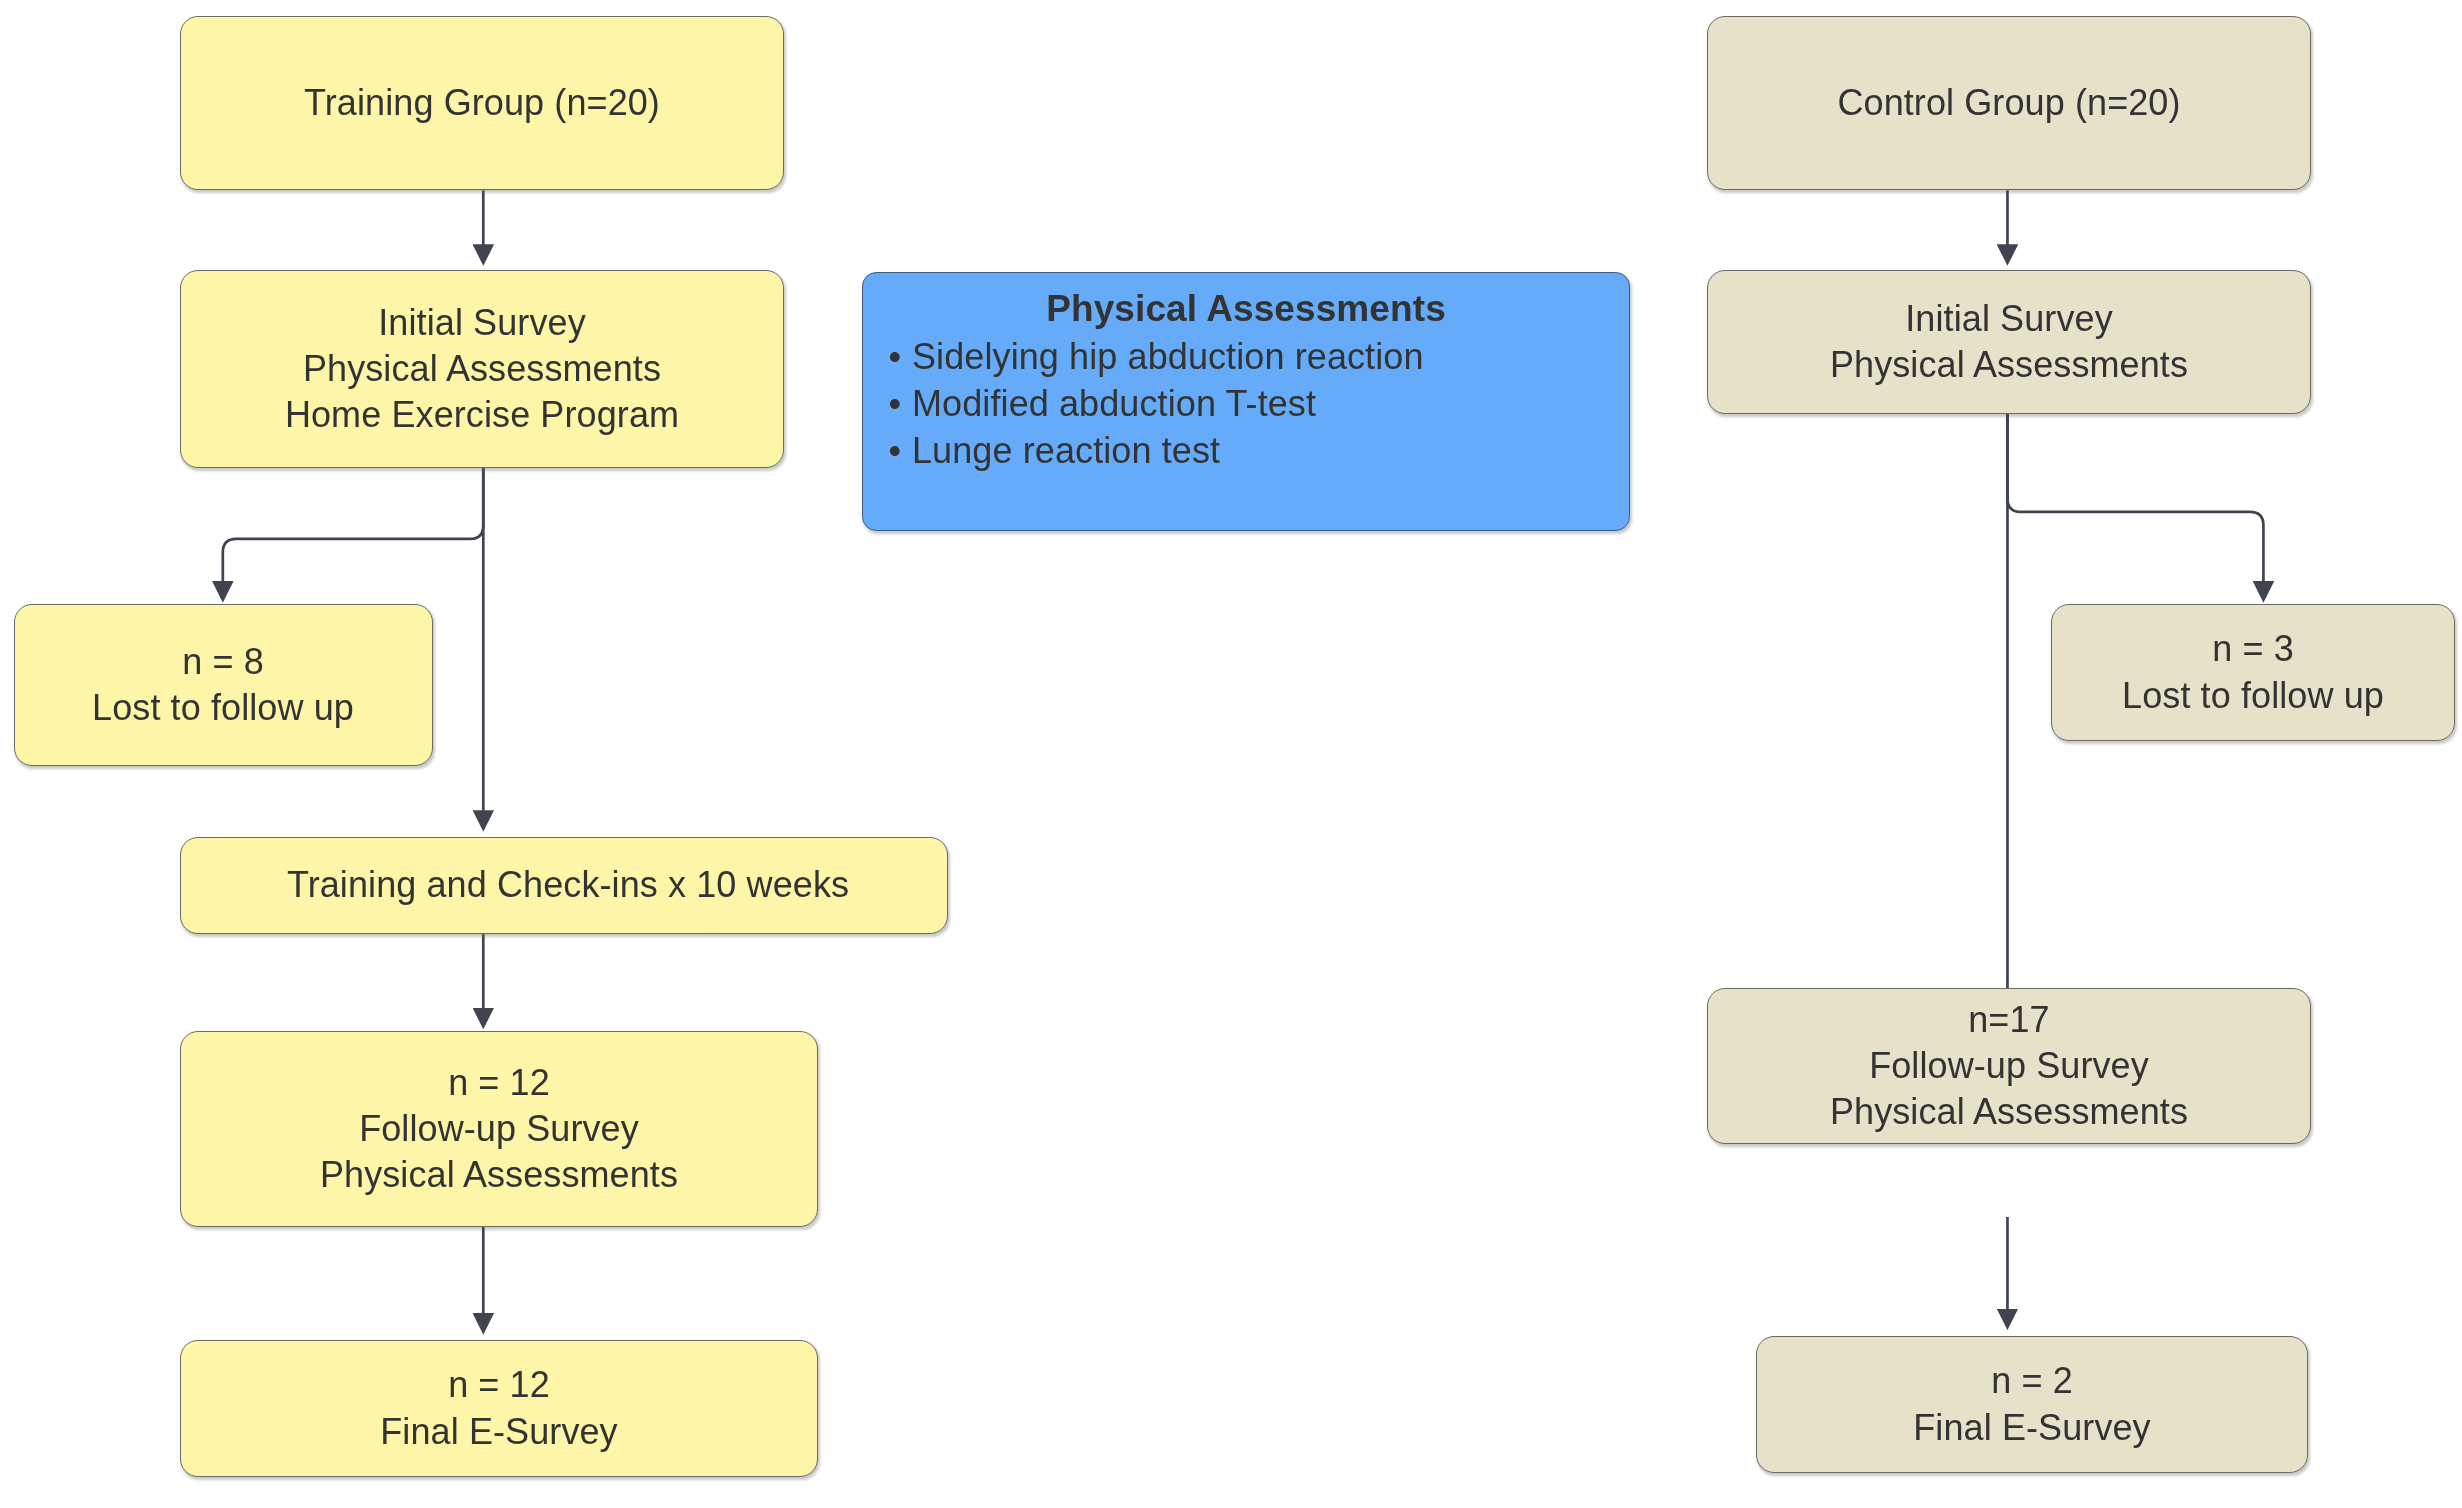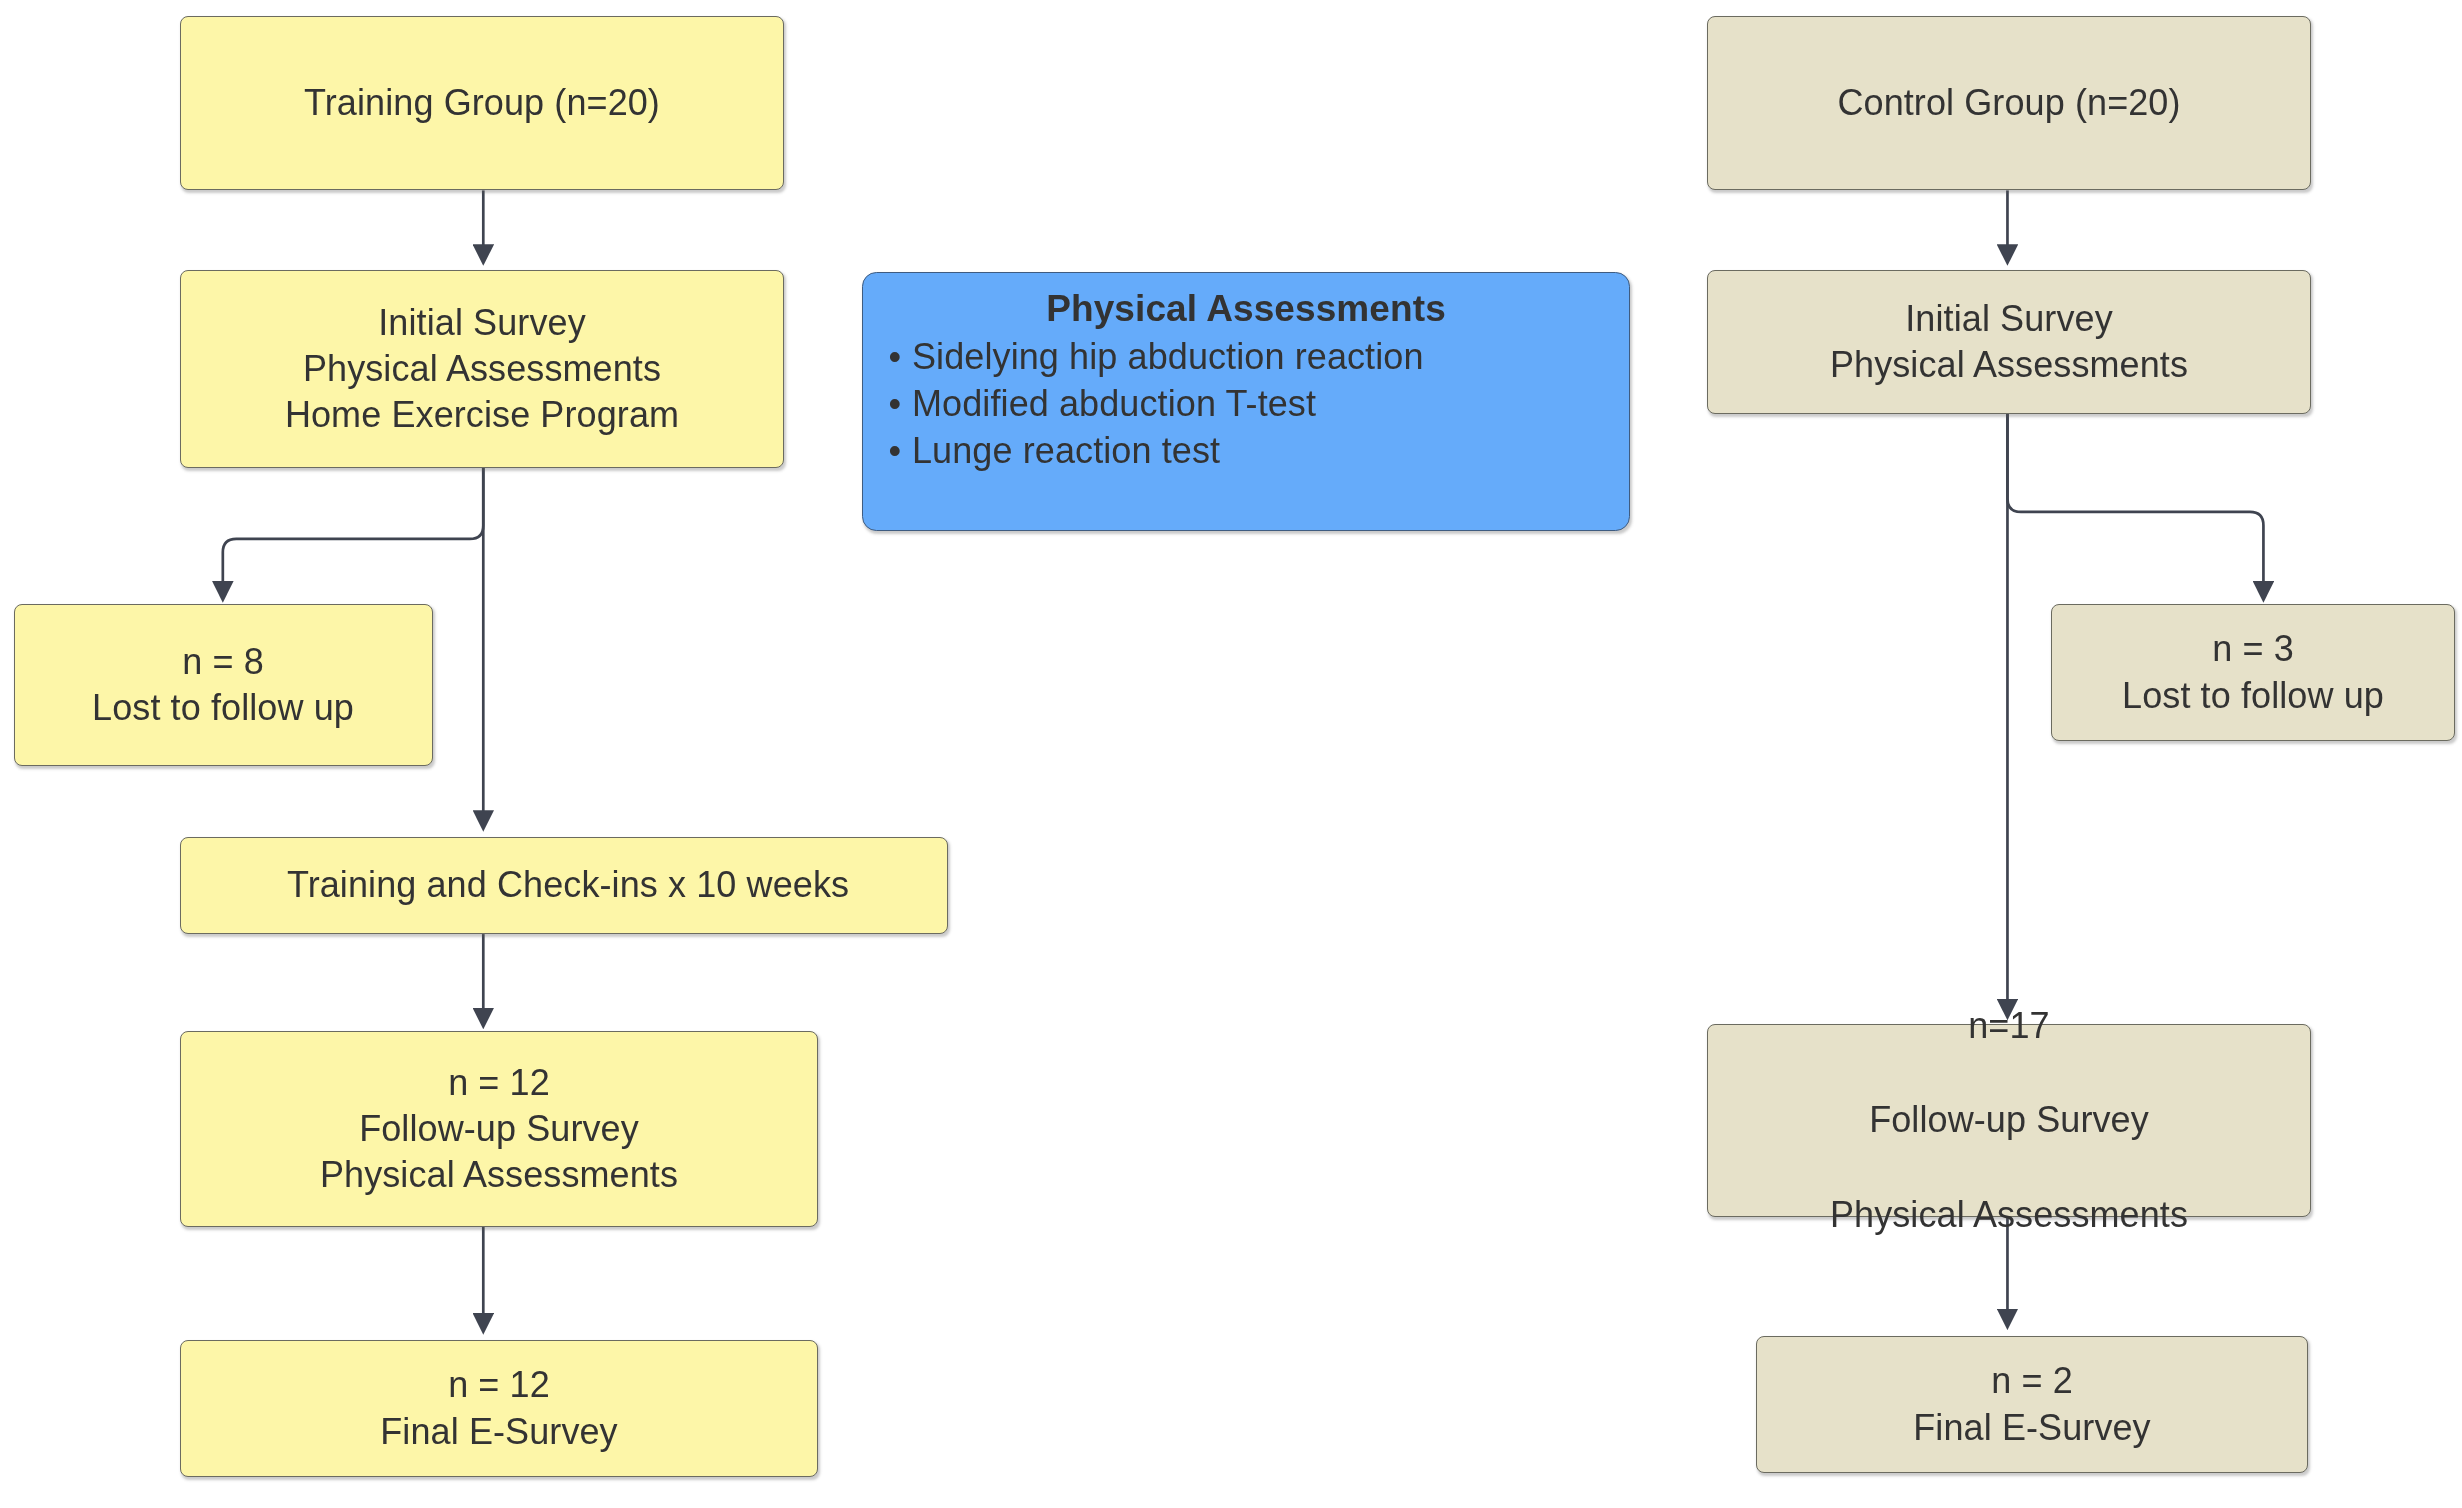--- a/index.html
+++ b/index.html
@@ -22,21 +22,21 @@
     left: 0;
     top: 0;
     width: 2462px;
     height: 1508px;
     pointer-events: none;
   }
   .node {
     position: absolute;
     box-sizing: border-box;
     border: 1.8px solid #6e6e66;
-    border-radius: 8px;
+    border-radius: 18px;
     display: flex;
     flex-direction: column;
     align-items: center;
     justify-content: center;
     text-align: center;
     color: #333333;
     font-size: 36px;
     line-height: 1.28;
     box-shadow: 1.8px 2.7px 2.7px rgba(90,90,90,0.32);
     letter-spacing: 0.1px;
@@ -173,21 +173,21 @@
   <div class="node control" style="left:1707px; top:270px; width:604px; height:144px;">
     <span class="line">Initial Survey</span>
     <span class="line">Physical Assessments</span>
   </div>
 
   <div class="node control" style="left:2051px; top:604px; width:404px; height:137px;">
     <span class="line">n = 3</span>
     <span class="line">Lost to follow up</span>
   </div>
 
-  <div class="node control" style="left:1707px; top:1024px; width:604px; height:193px;gap:48px;">
+  <div class="node control" style="left:1707px; top:988px; width:604px; height:156px;">
     <span class="line">n=17</span>
     <span class="line">Follow-up Survey</span>
     <span class="line">Physical Assessments</span>
   </div>
 
   <div class="node control" style="left:1756px; top:1336px; width:552px; height:137px;">
     <span class="line">n = 2</span>
     <span class="line">Final E-Survey</span>
   </div>
 

